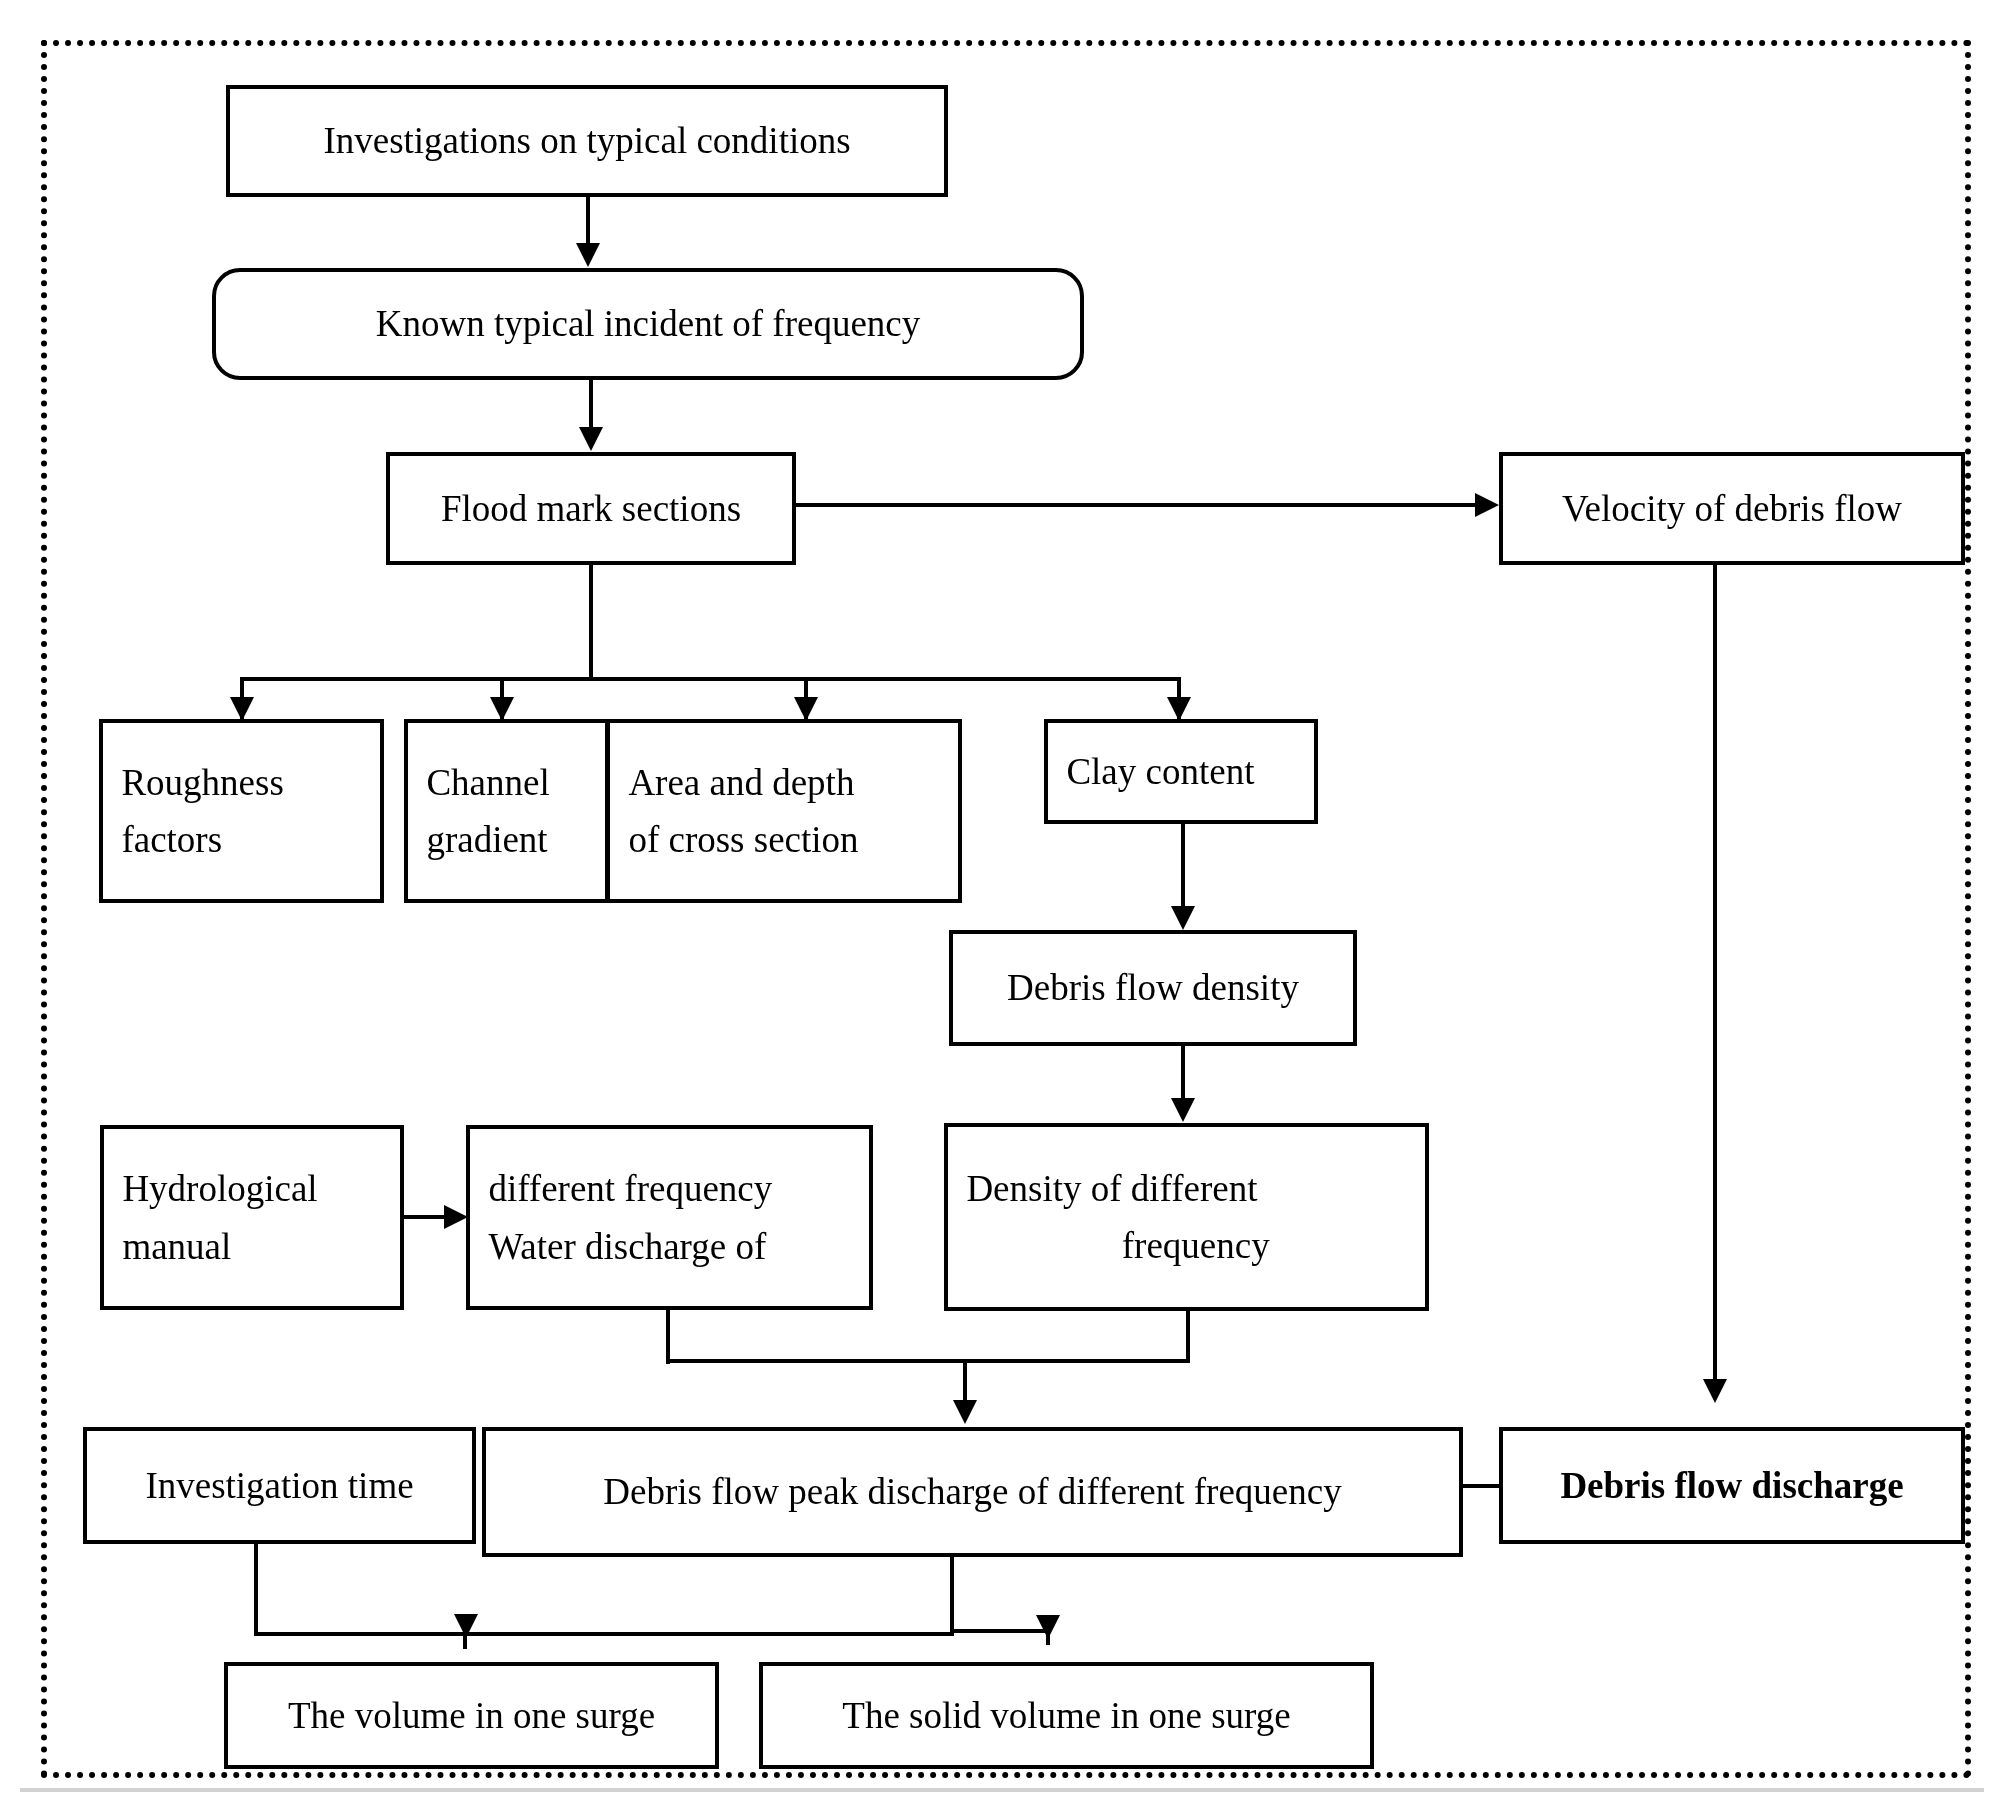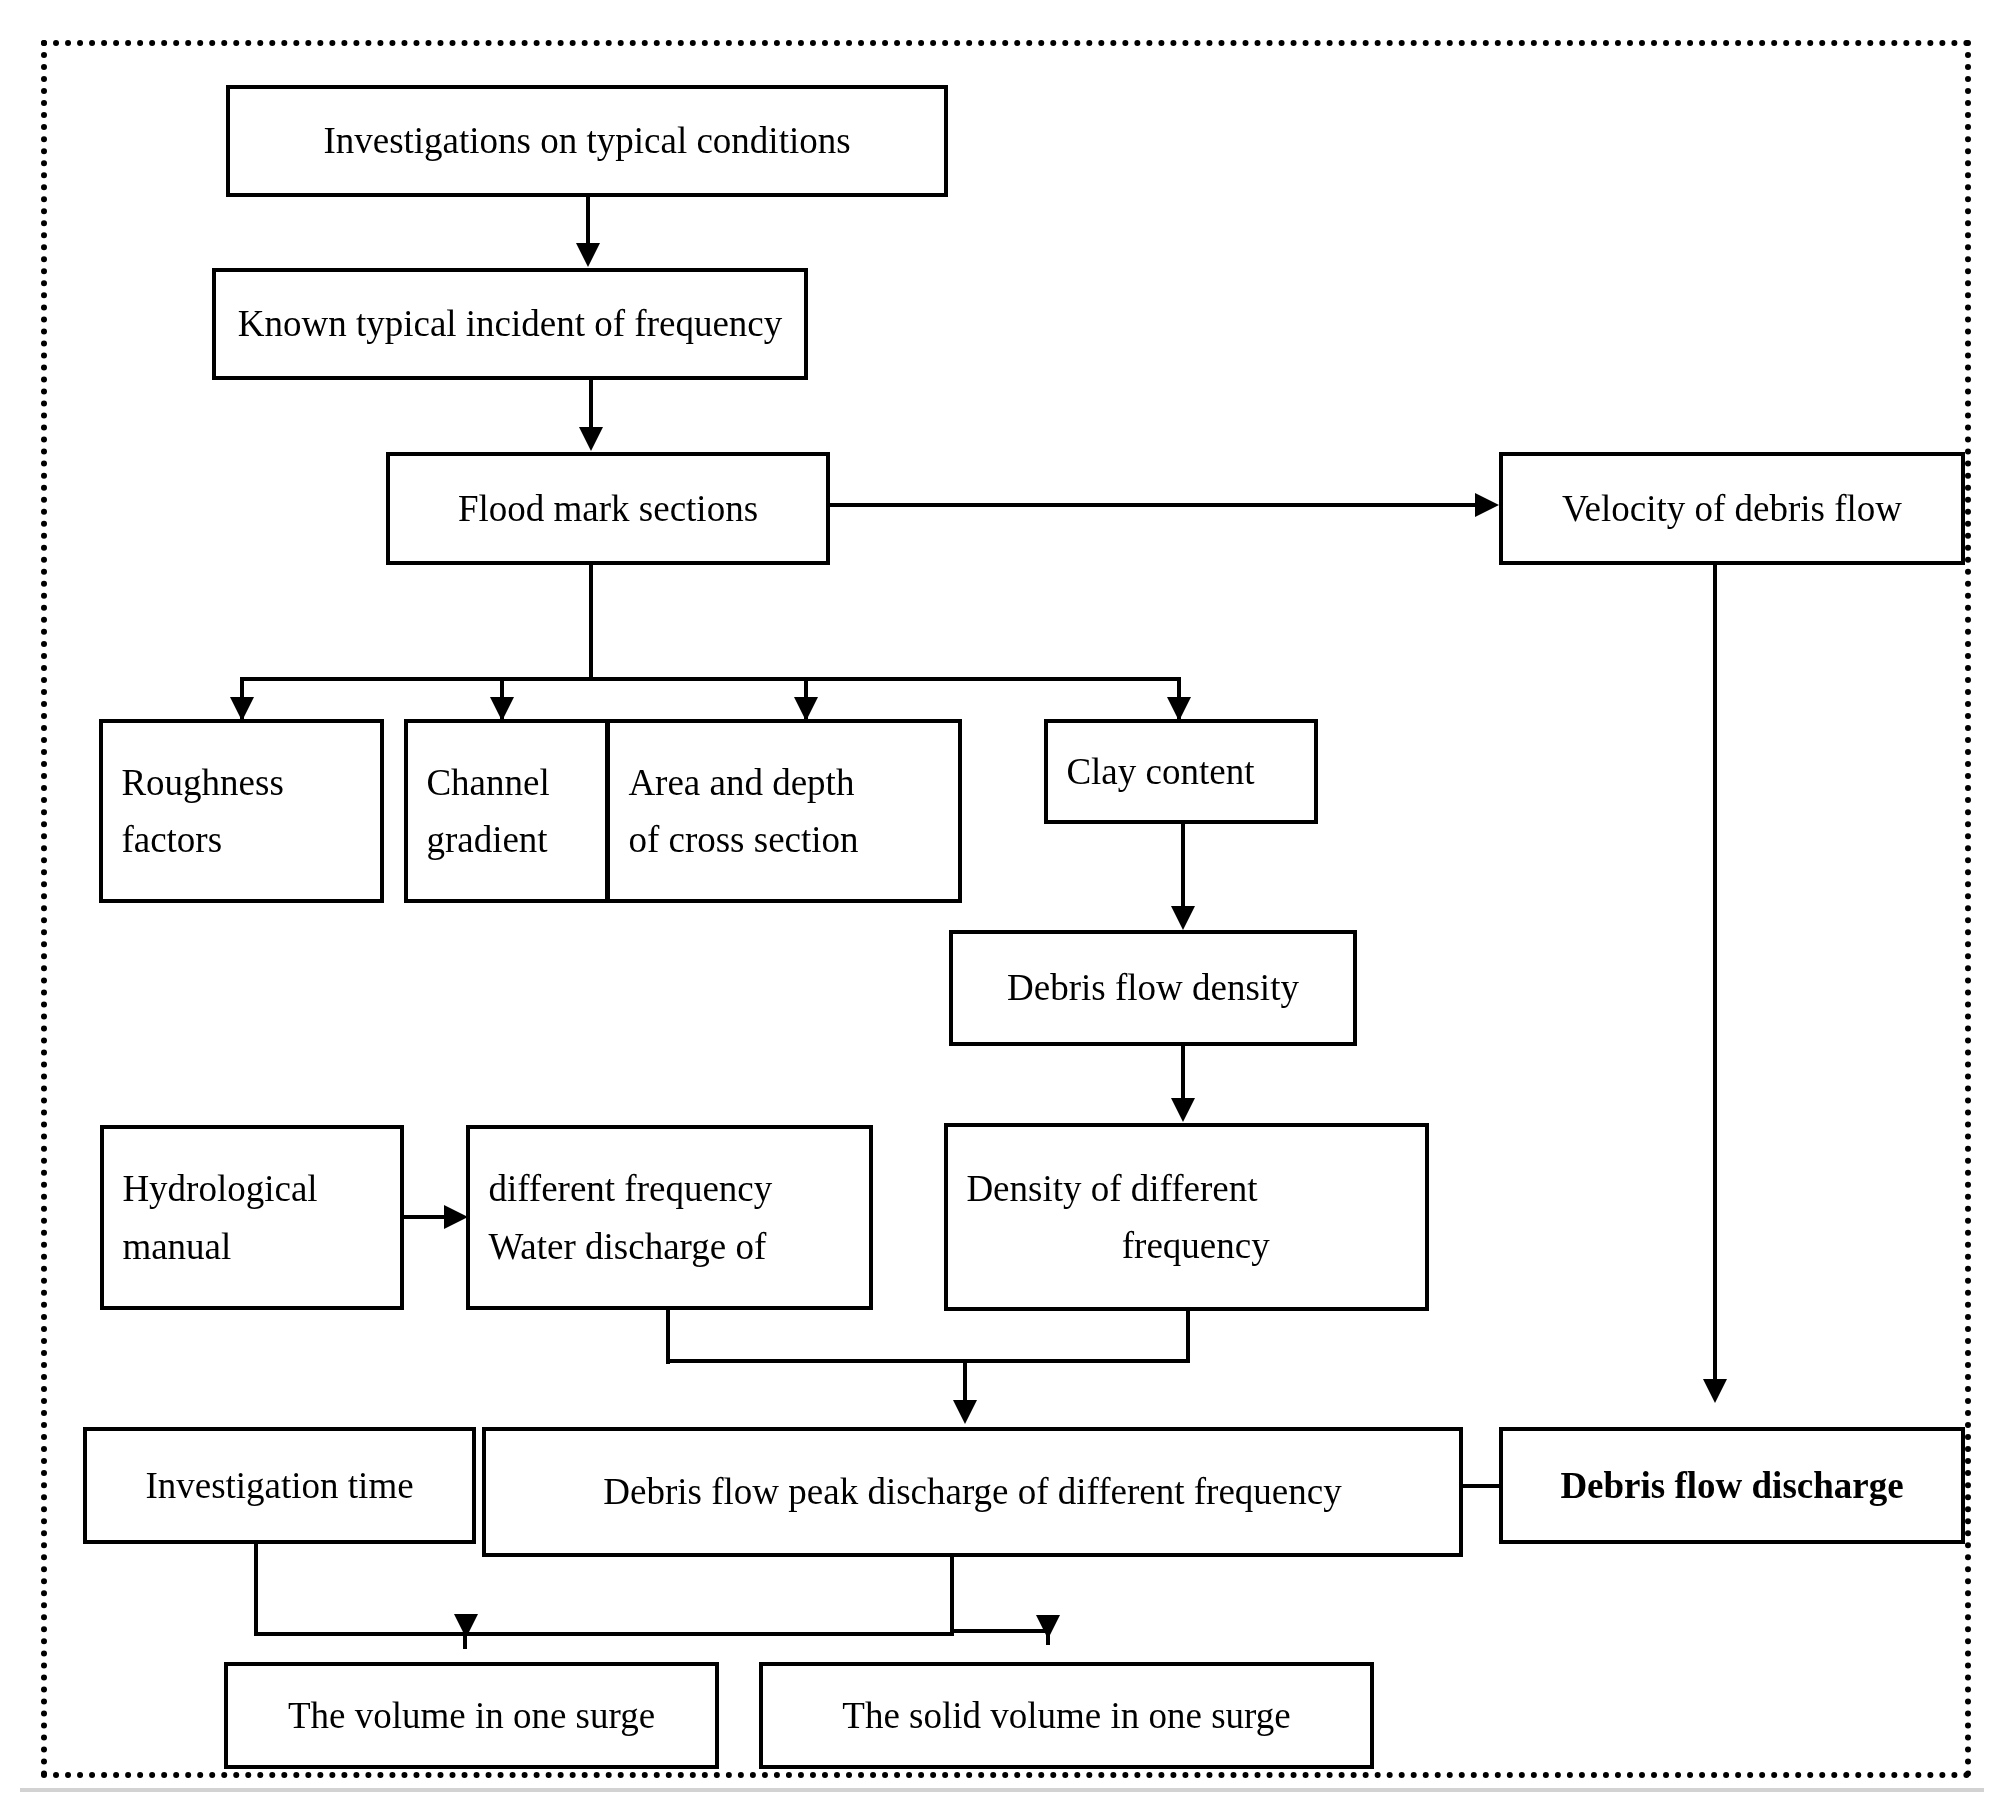--- a/index.html
+++ b/index.html
@@ -80,25 +80,25 @@
 
 <div id="stage">
 
   <div id="outer-frame"></div>
   <div id="bottom-rule"></div>
 
   <div class="node pad-c" style="left:226px;top:85px;width:722px;height:112px;">
     <span class="ln">Investigations on typical conditions</span>
   </div>
 
-  <div class="node pad-c" style="left:212px;top:268px;width:596px;height:112px;">
+  <div class="node pad-c" style="left:212px;top:268px;width:872px;height:112px;border-radius:28px;">
     <span class="ln">Known typical incident of frequency</span>
   </div>
 
-  <div class="node pad-c" style="left:386px;top:452px;width:444px;height:113px;">
+  <div class="node pad-c" style="left:386px;top:452px;width:410px;height:113px;">
     <span class="ln">Flood mark sections</span>
   </div>
 
   <div class="node pad-c" style="left:1499px;top:452px;width:466px;height:113px;">
     <span class="ln">Velocity of debris flow</span>
   </div>
 
   <div class="node pad-l" style="left:99px;top:719px;width:285px;height:184px;">
     <span class="ln">Roughness</span>
     <span class="ln">factors</span>

